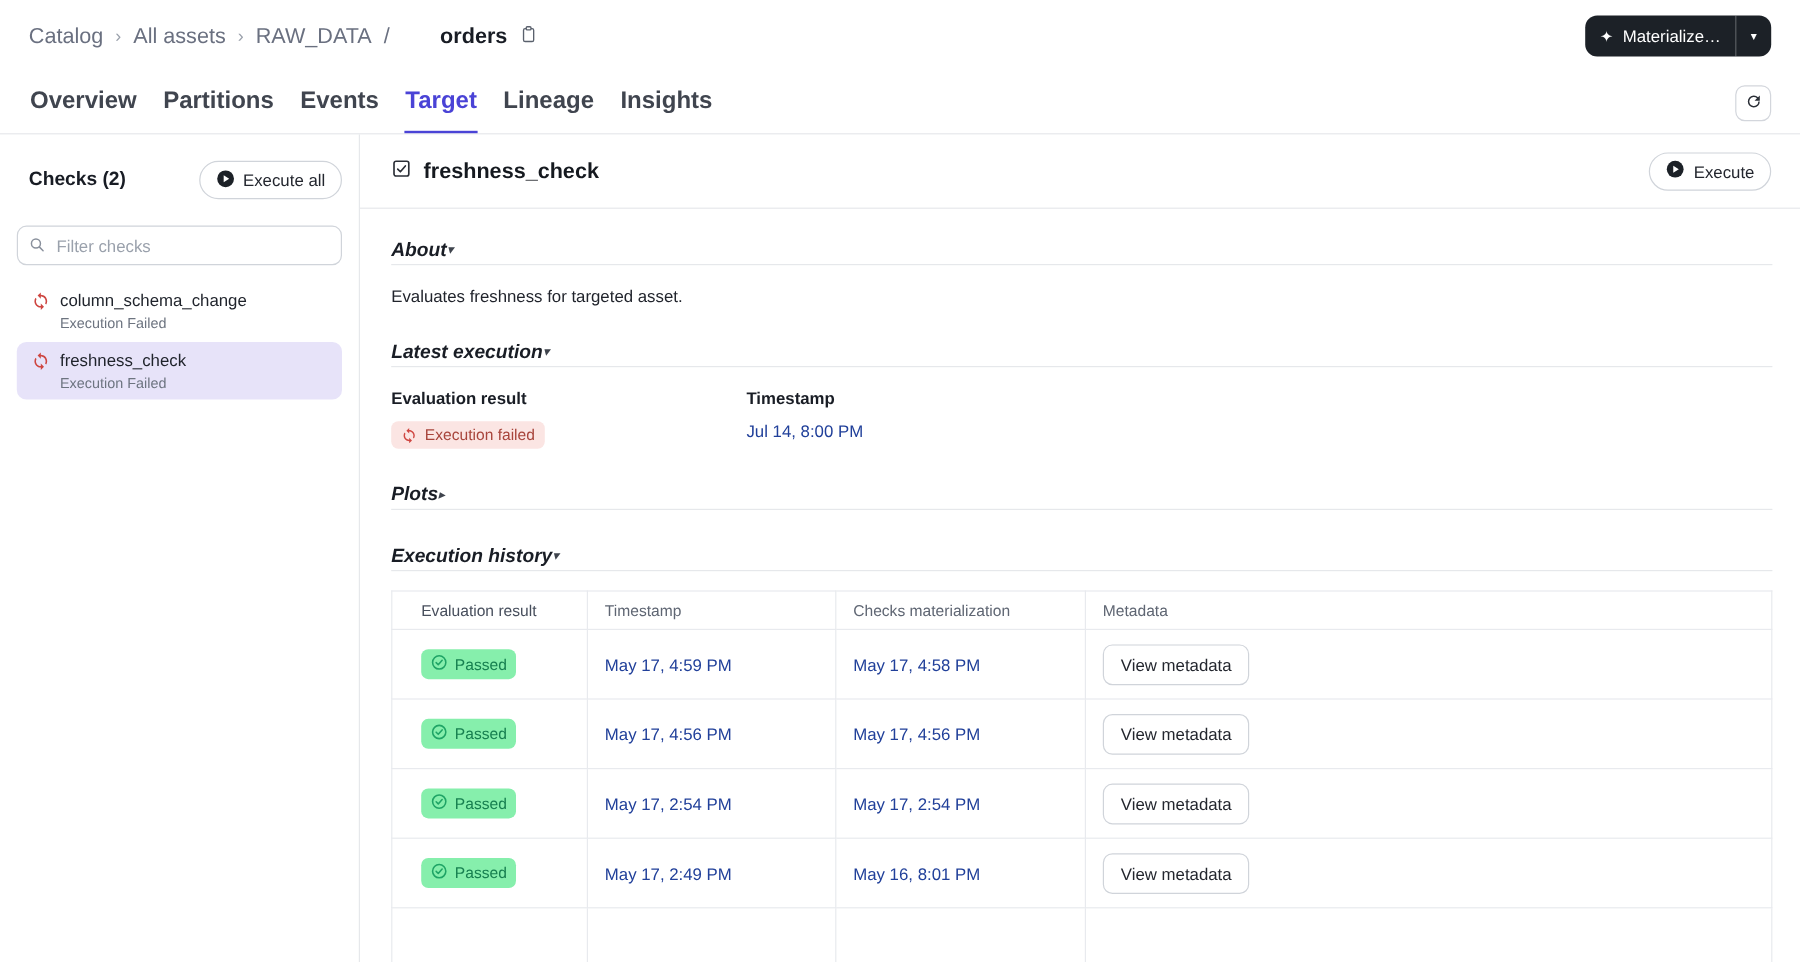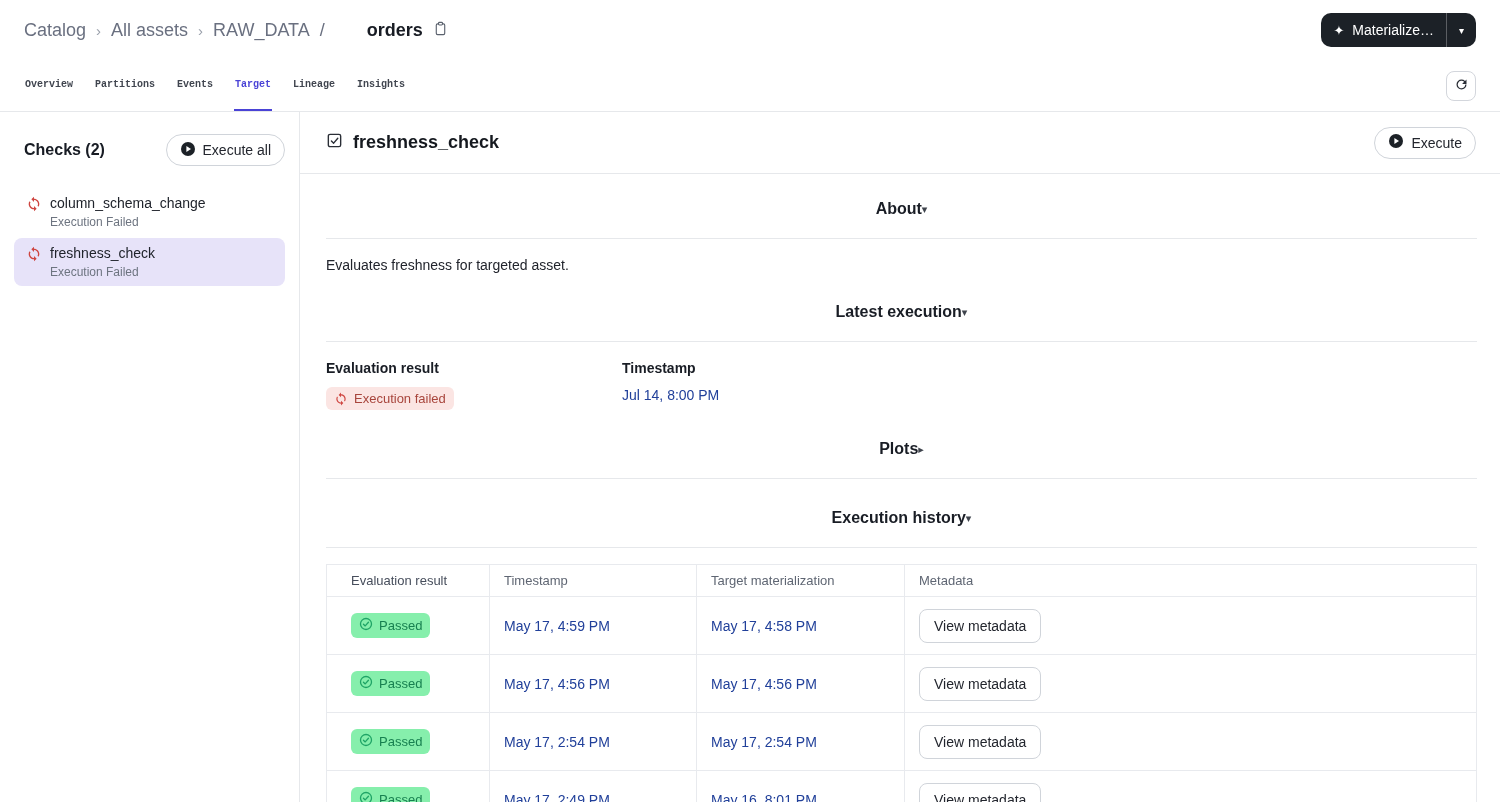--- a/index.html
+++ b/index.html
@@ -16,21 +16,21 @@
   .copy-btn { background:none; border:none; cursor:pointer; display:flex; align-items:center; padding:2px; margin-left:-2px; }
 
   .materialize { display:flex; align-items:stretch; height:34px; border-radius:10px; overflow:hidden; background:#1c2127; color:#fff; }
   .materialize-main { display:flex; align-items:center; gap:8px; padding:0 12px; background:none; border:none; color:#fff; font-family:inherit; font-size:14px; font-weight:500; cursor:pointer; }
   .sparkle { font-size:13px; line-height:1; }
   .materialize-caret { width:30px; background:none; border:none; border-left:1px solid rgba(255,255,255,.28); color:#fff; font-size:10px; cursor:pointer; }
 
   
   .tabbar { height:52px; border-bottom:1px solid #e6e8eb; display:flex; align-items:stretch; padding:0 24px; }
   .tabs { display:flex; gap:20px; }
-  .tab { background:none; border:none; border-bottom:2px solid transparent; font-family:Liberation Mono, monospace; font-size:10px; font-weight:600; color:#40454f; cursor:pointer; padding:0 1px; }
+  .tab { background:none; border:none; border-bottom:2px solid transparent; font-family:Liberation Sans, sans-serif; font-size:20px; font-weight:600; color:#40454f; cursor:pointer; padding:0 1px; }
   .tab.active { color:#4a43d6; border-bottom-color:#4a43d6; }
   .tab-actions { margin-left:auto; display:flex; align-items:center; }
   .icon-btn { width:30px; height:30px; border:1px solid #d3d6dc; border-radius:8px; background:#fff; display:flex; align-items:center; justify-content:center; cursor:pointer; }
 
   
   .content { display:flex; height:690px; }
 
   
   .sidebar { width:300px; min-width:300px; border-right:1px solid #e6e8eb; padding:22px 14px 0; }
   .sidebar-head { display:flex; align-items:center; justify-content:space-between; padding-left:10px; margin-bottom:22px; }
@@ -54,21 +54,21 @@
 
   
   .main { flex:1; min-width:0; display:flex; flex-direction:column; }
   .main-head { flex:none; height:62px; border-bottom:1px solid #e6e8eb; display:flex; align-items:center; justify-content:space-between; padding:0 24px 0 26px; }
   .main-title-wrap { display:flex; align-items:center; gap:10px; }
   .main-title { font-size:18px; font-weight:700; color:#15191f; }
   .main-body { flex:1; overflow:hidden; padding:0 23px 0 26px; }
 
   .section { margin-top:30px; }
   .section.first { margin-top:26px; }
-  .section-head { display:flex; align-items:center; justify-content:center; padding-bottom:20px; border-bottom:1px solid #e6e8eb; cursor:pointer; }
+  .section-head { display:flex; align-items:center; justify-content:flex-start; padding-bottom:2px; border-bottom:1px solid #e6e8eb; cursor:pointer;font-style:italic; }
   .section-title { font-size:16px; font-weight:700; color:#191d25; }
   .caret { font-size:11px; color:#3f444d; line-height:1; }
   .section-content { padding-top:18px; font-size:14px; color:#21242c; }
 
   .kv-row { display:flex; }
   .kv-col { width:296px; }
   .kv-label { font-size:14px; font-weight:700; color:#191d25; margin-bottom:11px; }
 
   .badge { display:inline-flex; align-items:center; gap:6px; padding:4px 8px; border-radius:6px; font-size:13px; }
   .badge-failed { background:#fbe5e3; color:#a8453c; }
@@ -145,20 +145,29 @@
         <span>
           <svg width="16" height="16" viewBox="0 0 16 16">
               <circle cx="8" cy="8" r="7" fill="#1c2127"></circle>
               <path d="M6.4 5.1v5.8L11 8z" fill="#fff"></path>
             </svg>
         </span>
         <span>Execute all</span>
       </button>
     </div>
 
+    <div class="filter-wrap">
+      <span class="search-icon">
+        <svg width="14" height="14" viewBox="0 0 16 16" fill="none" stroke="#8a919d" stroke-width="1.4">
+          <circle cx="6.8" cy="6.8" r="4.3"></circle>
+            <path d="M10.2 10.2 13.6 13.6" stroke-linecap="round"></path>
+        </svg>
+      </span>
+      <input class="filter-input" type="text" placeholder="Filter checks" style="">
+    </div>
 
     <div class="check-list">
       <div class="check-item">
         <span class="sync-icon">
           <svg width="16" height="16" viewBox="0 0 24 24" fill="currentColor">
               <path d="M12 4V1L8 5l4 4V6c3.31 0 6 2.69 6 6 0 1.01-.25 1.97-.7 2.8l1.46 1.46A7.93 7.93 0 0 0 20 12c0-4.42-3.58-8-8-8zm0 14c-3.31 0-6-2.69-6-6 0-1.01.25-1.97.7-2.8L5.24 7.74A7.93 7.93 0 0 0 4 12c0 4.42 3.58 8 8 8v3l4-4-4-4v3z"></path>
             </svg>
         </span>
         <span>
           <span class="check-name">column_schema_change</span>
@@ -254,21 +263,21 @@
           <colgroup>
               <col style="width:163px">
               <col style="width:207px">
               <col style="width:208px">
               <col>
             </colgroup>
           <thead>
             <tr>
               <th class="col-result">Evaluation result</th>
               <th>Timestamp</th>
-              <th>Target materialization</th>
+              <th>Checks materialization</th>
               <th>Metadata</th>
             </tr>
           </thead>
           <tbody>
             <tr>
               <td><span class="badge badge-passed">
                 <span><svg width="14" height="14" viewBox="0 0 16 16">
                         <circle cx="8" cy="8" r="6.3" fill="none" stroke="#1fa466" stroke-width="1.5"></circle>
                         <path d="M5.1 8.2l2 2 3.7-4.2" fill="none" stroke="#1fa466" stroke-width="1.5" stroke-linecap="round" stroke-linejoin="round"></path>
                       </svg></span>

